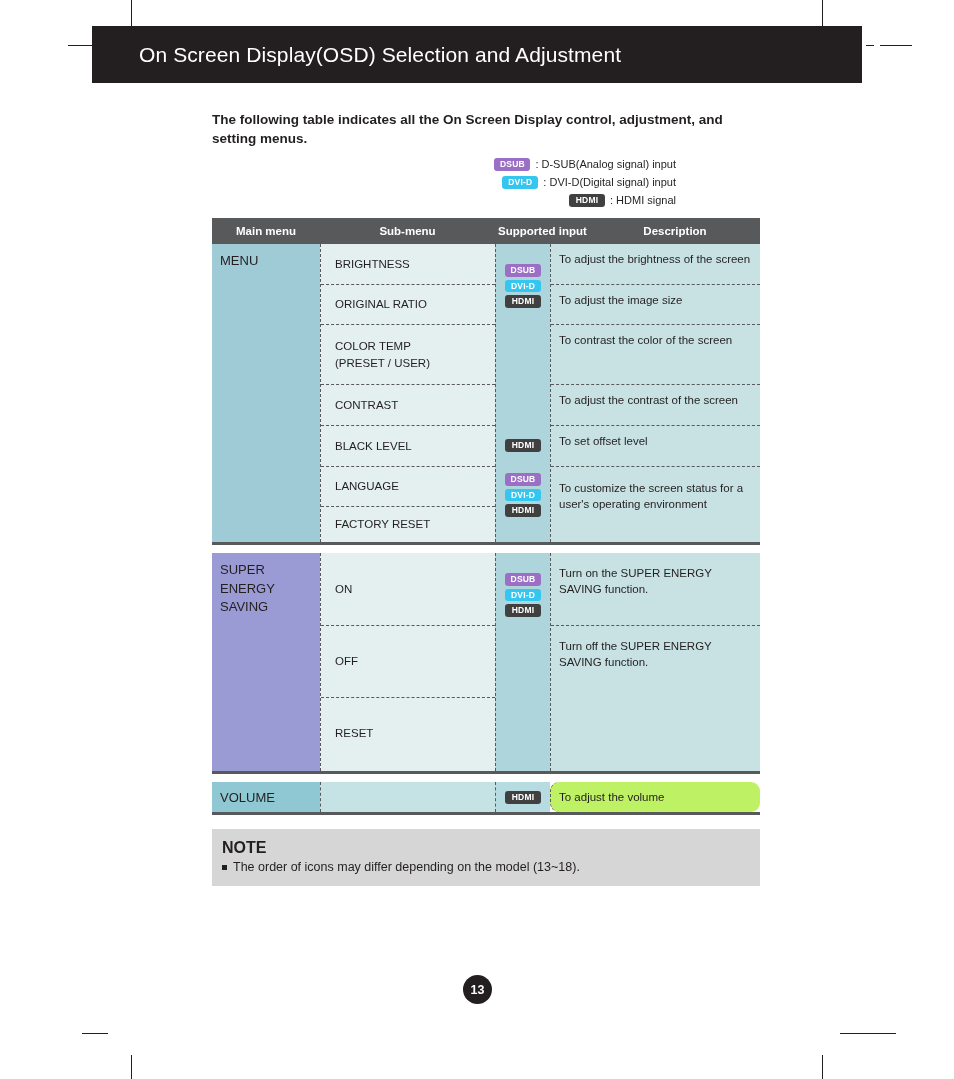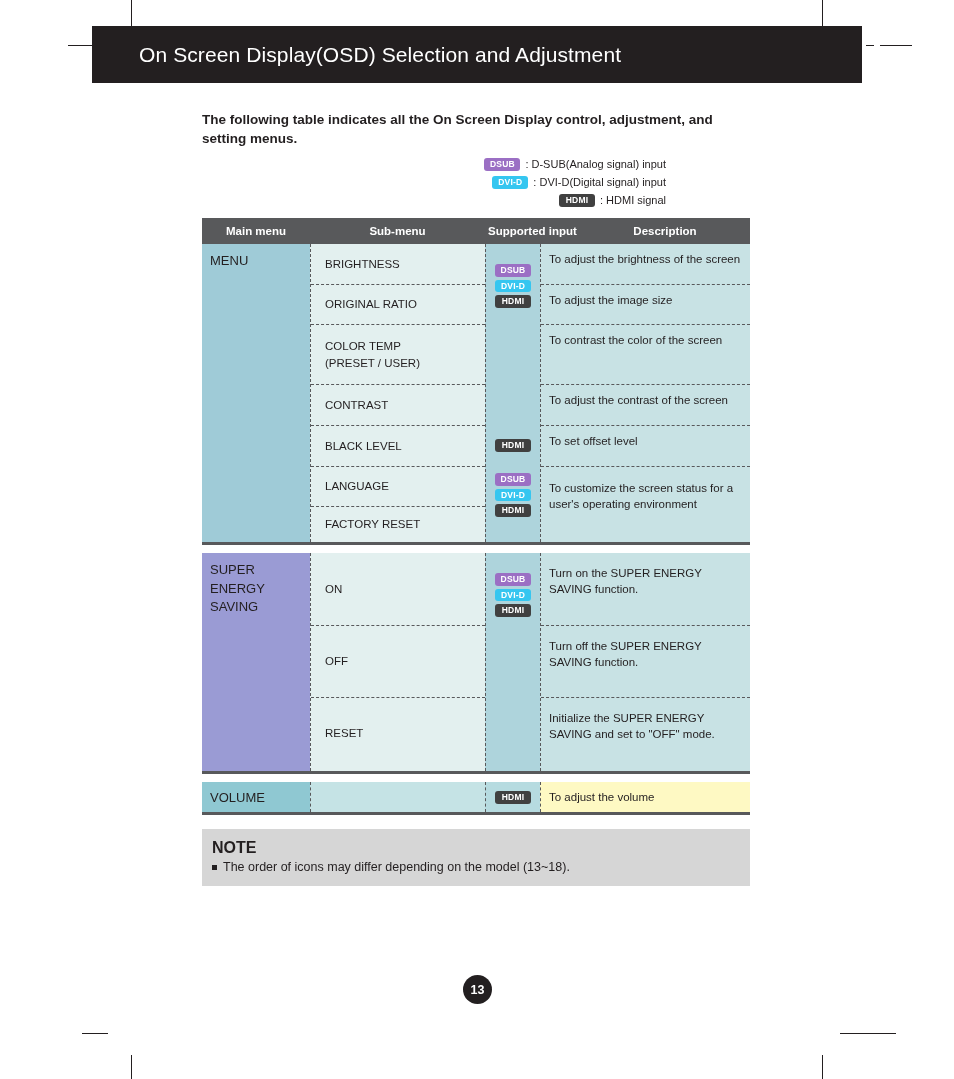--- a/index.html
+++ b/index.html
@@ -49,21 +49,21 @@
     color: #ffffff;
     font-size: 21px;
     font-weight: normal;
     letter-spacing: 0.1px;
     padding-left: 47px;
   }
 
   
   .content {
     position: absolute;
-    left: 202px;
+    left: 212px;
     top: 110px;
     width: 464px;
   }
 
   .intro {
     font-size: 13.5px;
     font-weight: bold;
     line-height: 1.42;
     width: 545px;
     margin: 0 0 4px 0;
@@ -234,27 +234,28 @@
     background: #b6dbe0;
     border-left: 1px dashed #58595b;
     box-sizing: border-box;
     display: flex;
     align-items: center;
     justify-content: center;
   }
   .vol-desc {
     width: 210px;
     flex: 0 0 210px;
-    background: #fef9c3;
+    background: #bef264;
     border-left: 1px dashed #58595b;
     box-sizing: border-box;
     display: flex;
     align-items: center;
     padding-left: 8px;
     font-size: 11.5px;
+    border-radius: 9px;
   }
 
   
   .note-box {
     margin-top: 14px;
     width: 548px;
     background: #d6d6d6;
     padding: 10px 0 12px 10px;
     box-sizing: border-box;
   }
@@ -396,21 +397,20 @@
         <div class="input-group" style="top:20px;">
           <span class="badge badge-dsub">DSUB</span>
           <span class="badge badge-dvid">DVI-D</span>
           <span class="badge badge-hdmi">HDMI</span>
         </div>
       </div>
 
       <div class="col-desc-stack">
         <div class="desc-cell" style="height:72px;padding-top:12px;">Turn on the SUPER ENERGY SAVING function.</div>
         <div class="desc-cell" style="height:72px;padding-top:12px;">Turn off the SUPER ENERGY SAVING function.</div>
-        <div class="desc-cell" style="height:72px;padding-top:12px;">Initialize the SUPER ENERGY SAVING and set to "OFF" mode.</div>
       </div>
     </div>
 
     <div class="vol-section">
       <div class="vol-main">VOLUME</div>
       <div class="vol-sub"></div>
       <div class="vol-inp">
         <span class="badge badge-hdmi">HDMI</span>
       </div>
       <div class="vol-desc">To adjust the volume</div>

